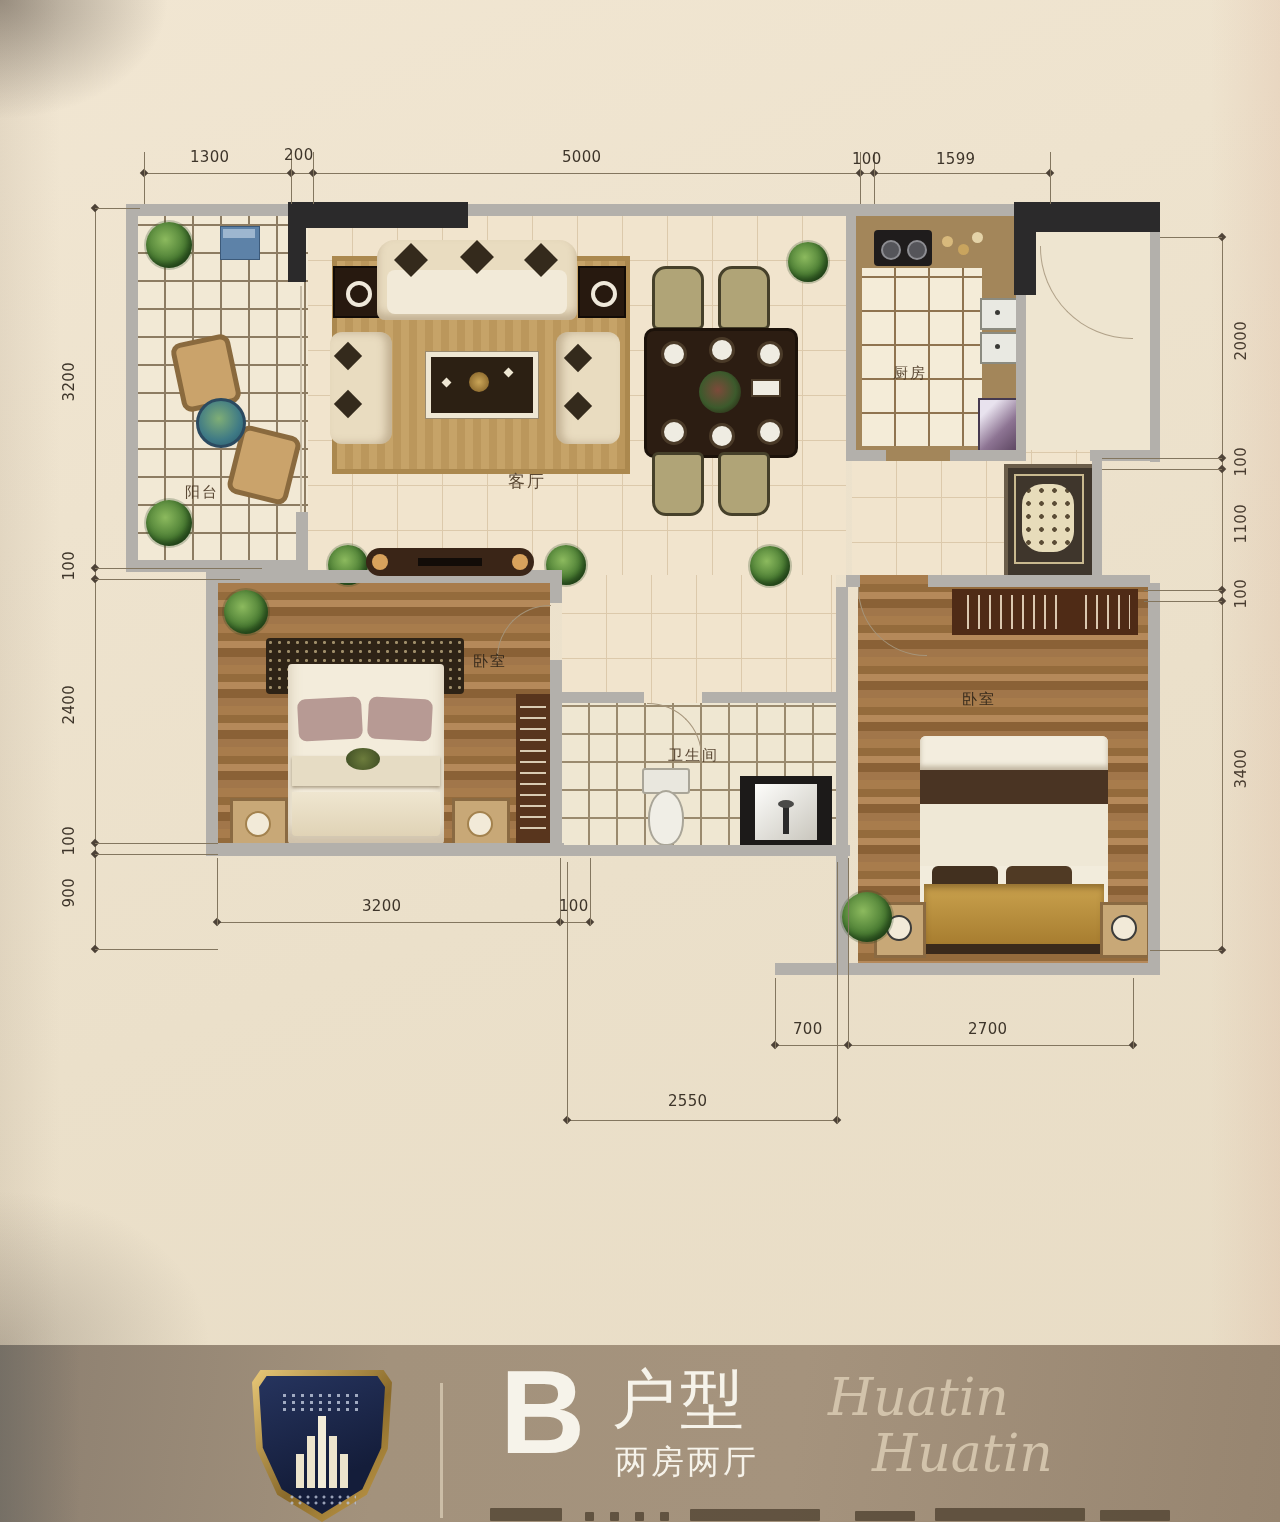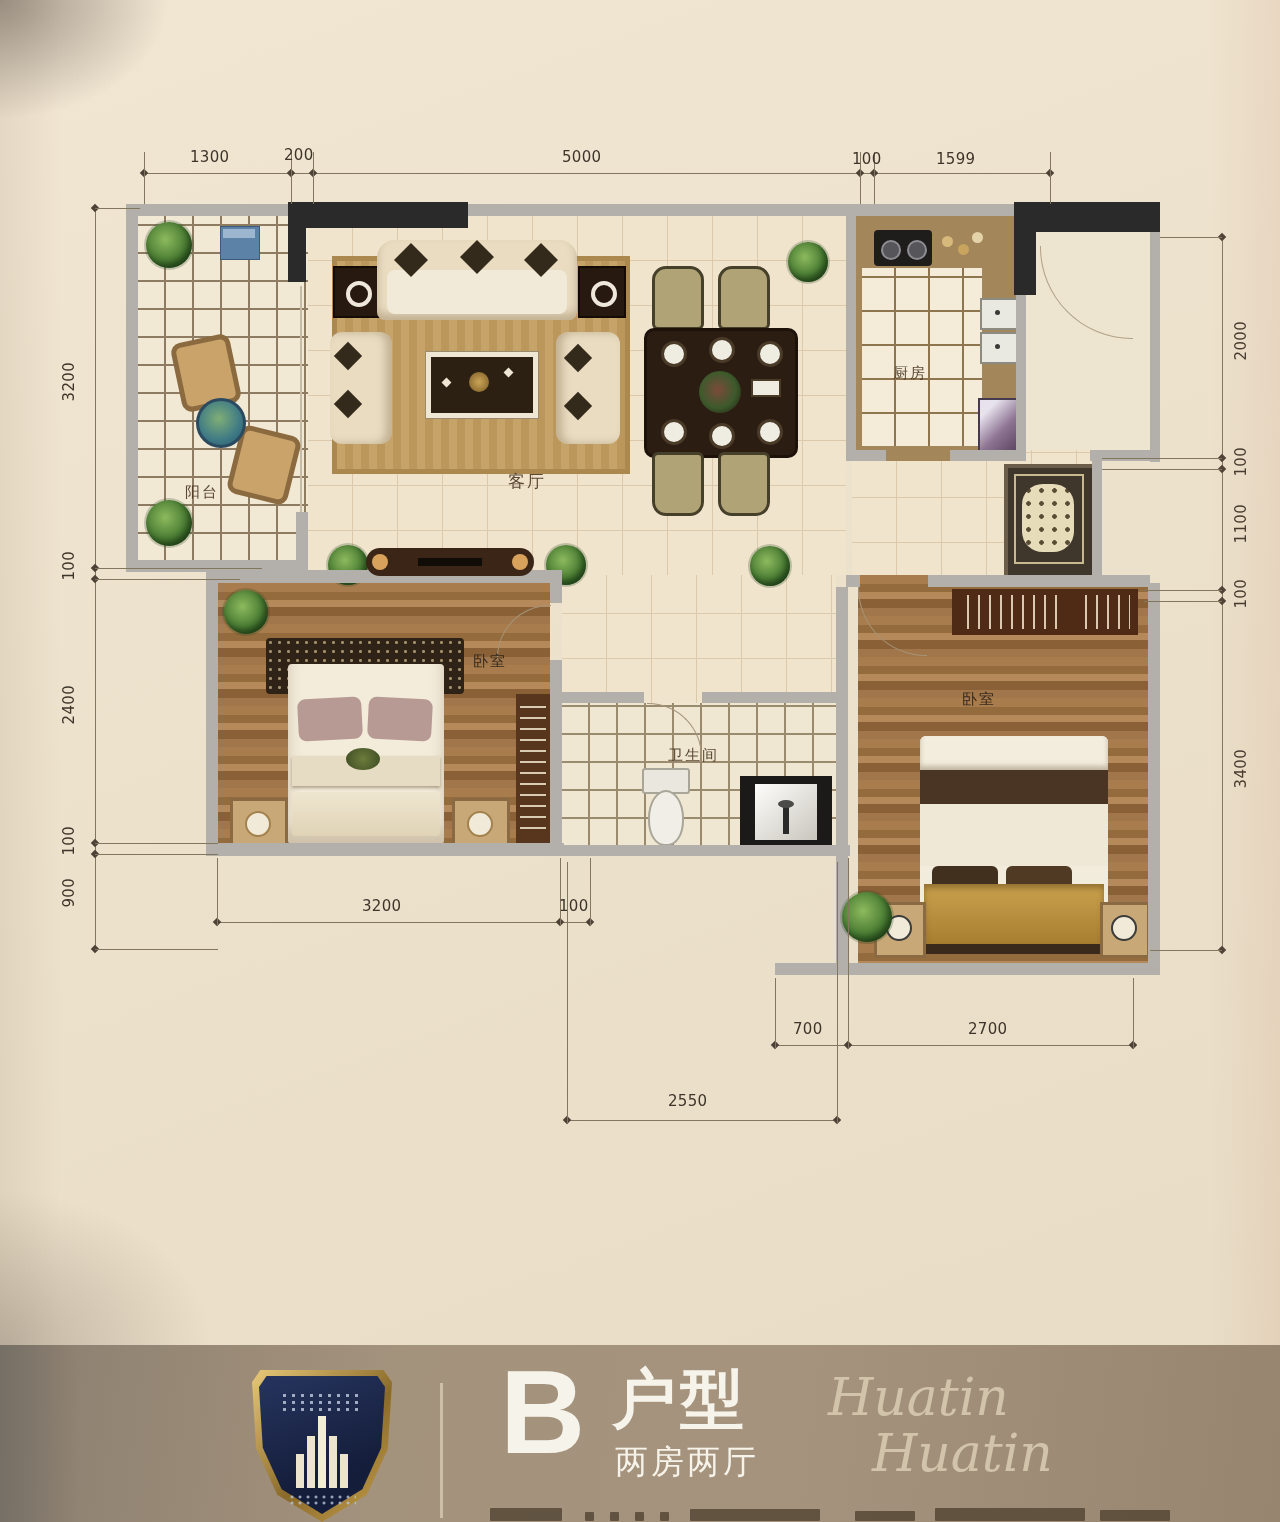--- a/index.html
+++ b/index.html
@@ -325,21 +325,21 @@
       <div class="a" style="left:55px;top:66px;width:8px;height:52px;background:#ece4cc"></div>
       <div class="a" style="left:66px;top:46px;width:8px;height:72px;background:#f2ecd8"></div>
       <div class="a" style="left:77px;top:66px;width:8px;height:52px;background:#ece4cc"></div>
       <div class="a" style="left:88px;top:84px;width:8px;height:34px;background:#ece4cc"></div>
       <div class="a" style="left:36px;top:124px;width:68px;height:12px;background-image:radial-gradient(circle,#b9c2d6 1.2px,rgba(0,0,0,0) 1.8px);background-size:8px 6px;opacity:.8"></div>
     </div>
 
     <div class="a" style="left:440px;top:38px;width:3px;height:135px;background:#d6c9b2;opacity:.8"></div>
 
     <span class="a btxt" style="left:500px;top:8px;font-size:118px;font-weight:bold;line-height:1">B</span>
-    <span class="a btxt" style="left:612px;top:22px;font-size:64px;font-weight:bold;line-height:1;letter-spacing:4px">户型</span>
+    <span class="a btxt" style="left:612px;top:22px;font-size:64px;font-weight:normal;line-height:1;letter-spacing:4px">户型</span>
     <span class="a btxt" style="left:615px;top:100px;font-size:33px;line-height:1;letter-spacing:3px">两房两厅</span>
 
     <span class="a script" style="left:828px;top:26px;font-size:52px;line-height:1">Huatin</span>
     <span class="a script" style="left:872px;top:82px;font-size:52px;line-height:1">Huatin</span>
 
     <i class="cut" style="left:490px;top:163px;width:72px;height:13px"></i>
     <i class="cut" style="left:585px;top:167px;width:9px;height:9px"></i>
     <i class="cut" style="left:610px;top:167px;width:9px;height:9px"></i>
     <i class="cut" style="left:635px;top:167px;width:9px;height:9px"></i>
     <i class="cut" style="left:660px;top:167px;width:9px;height:9px"></i>

